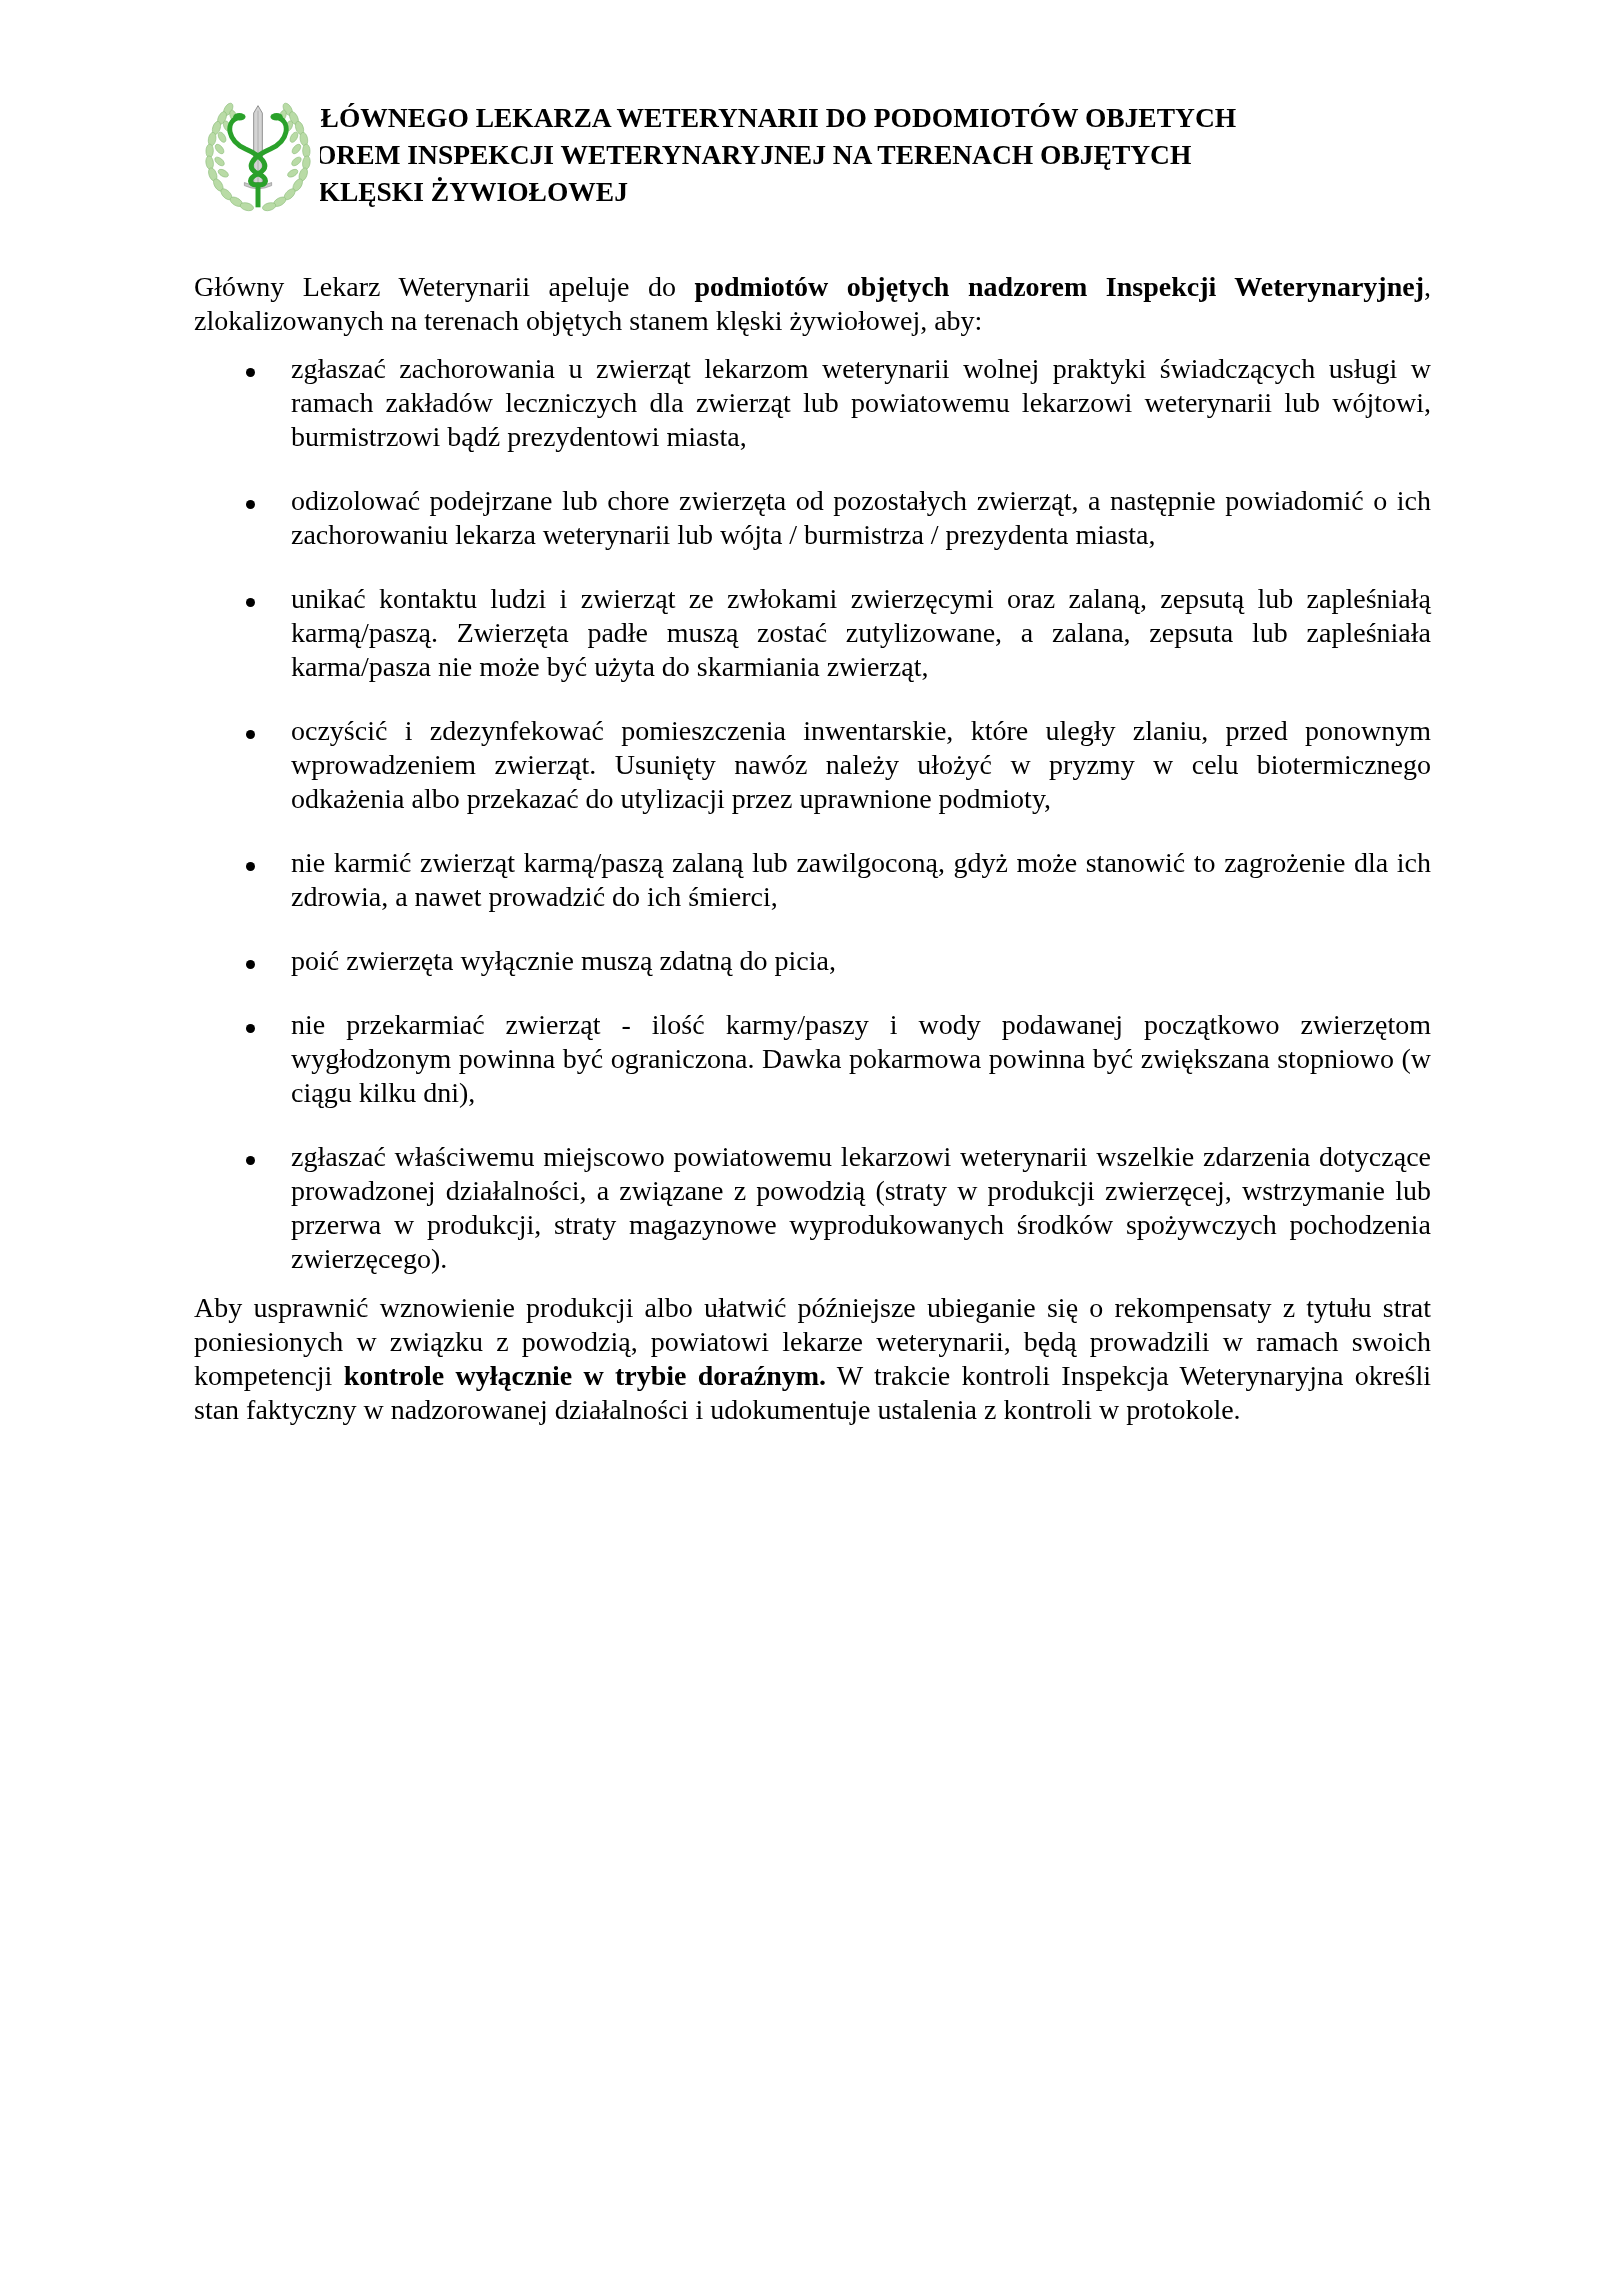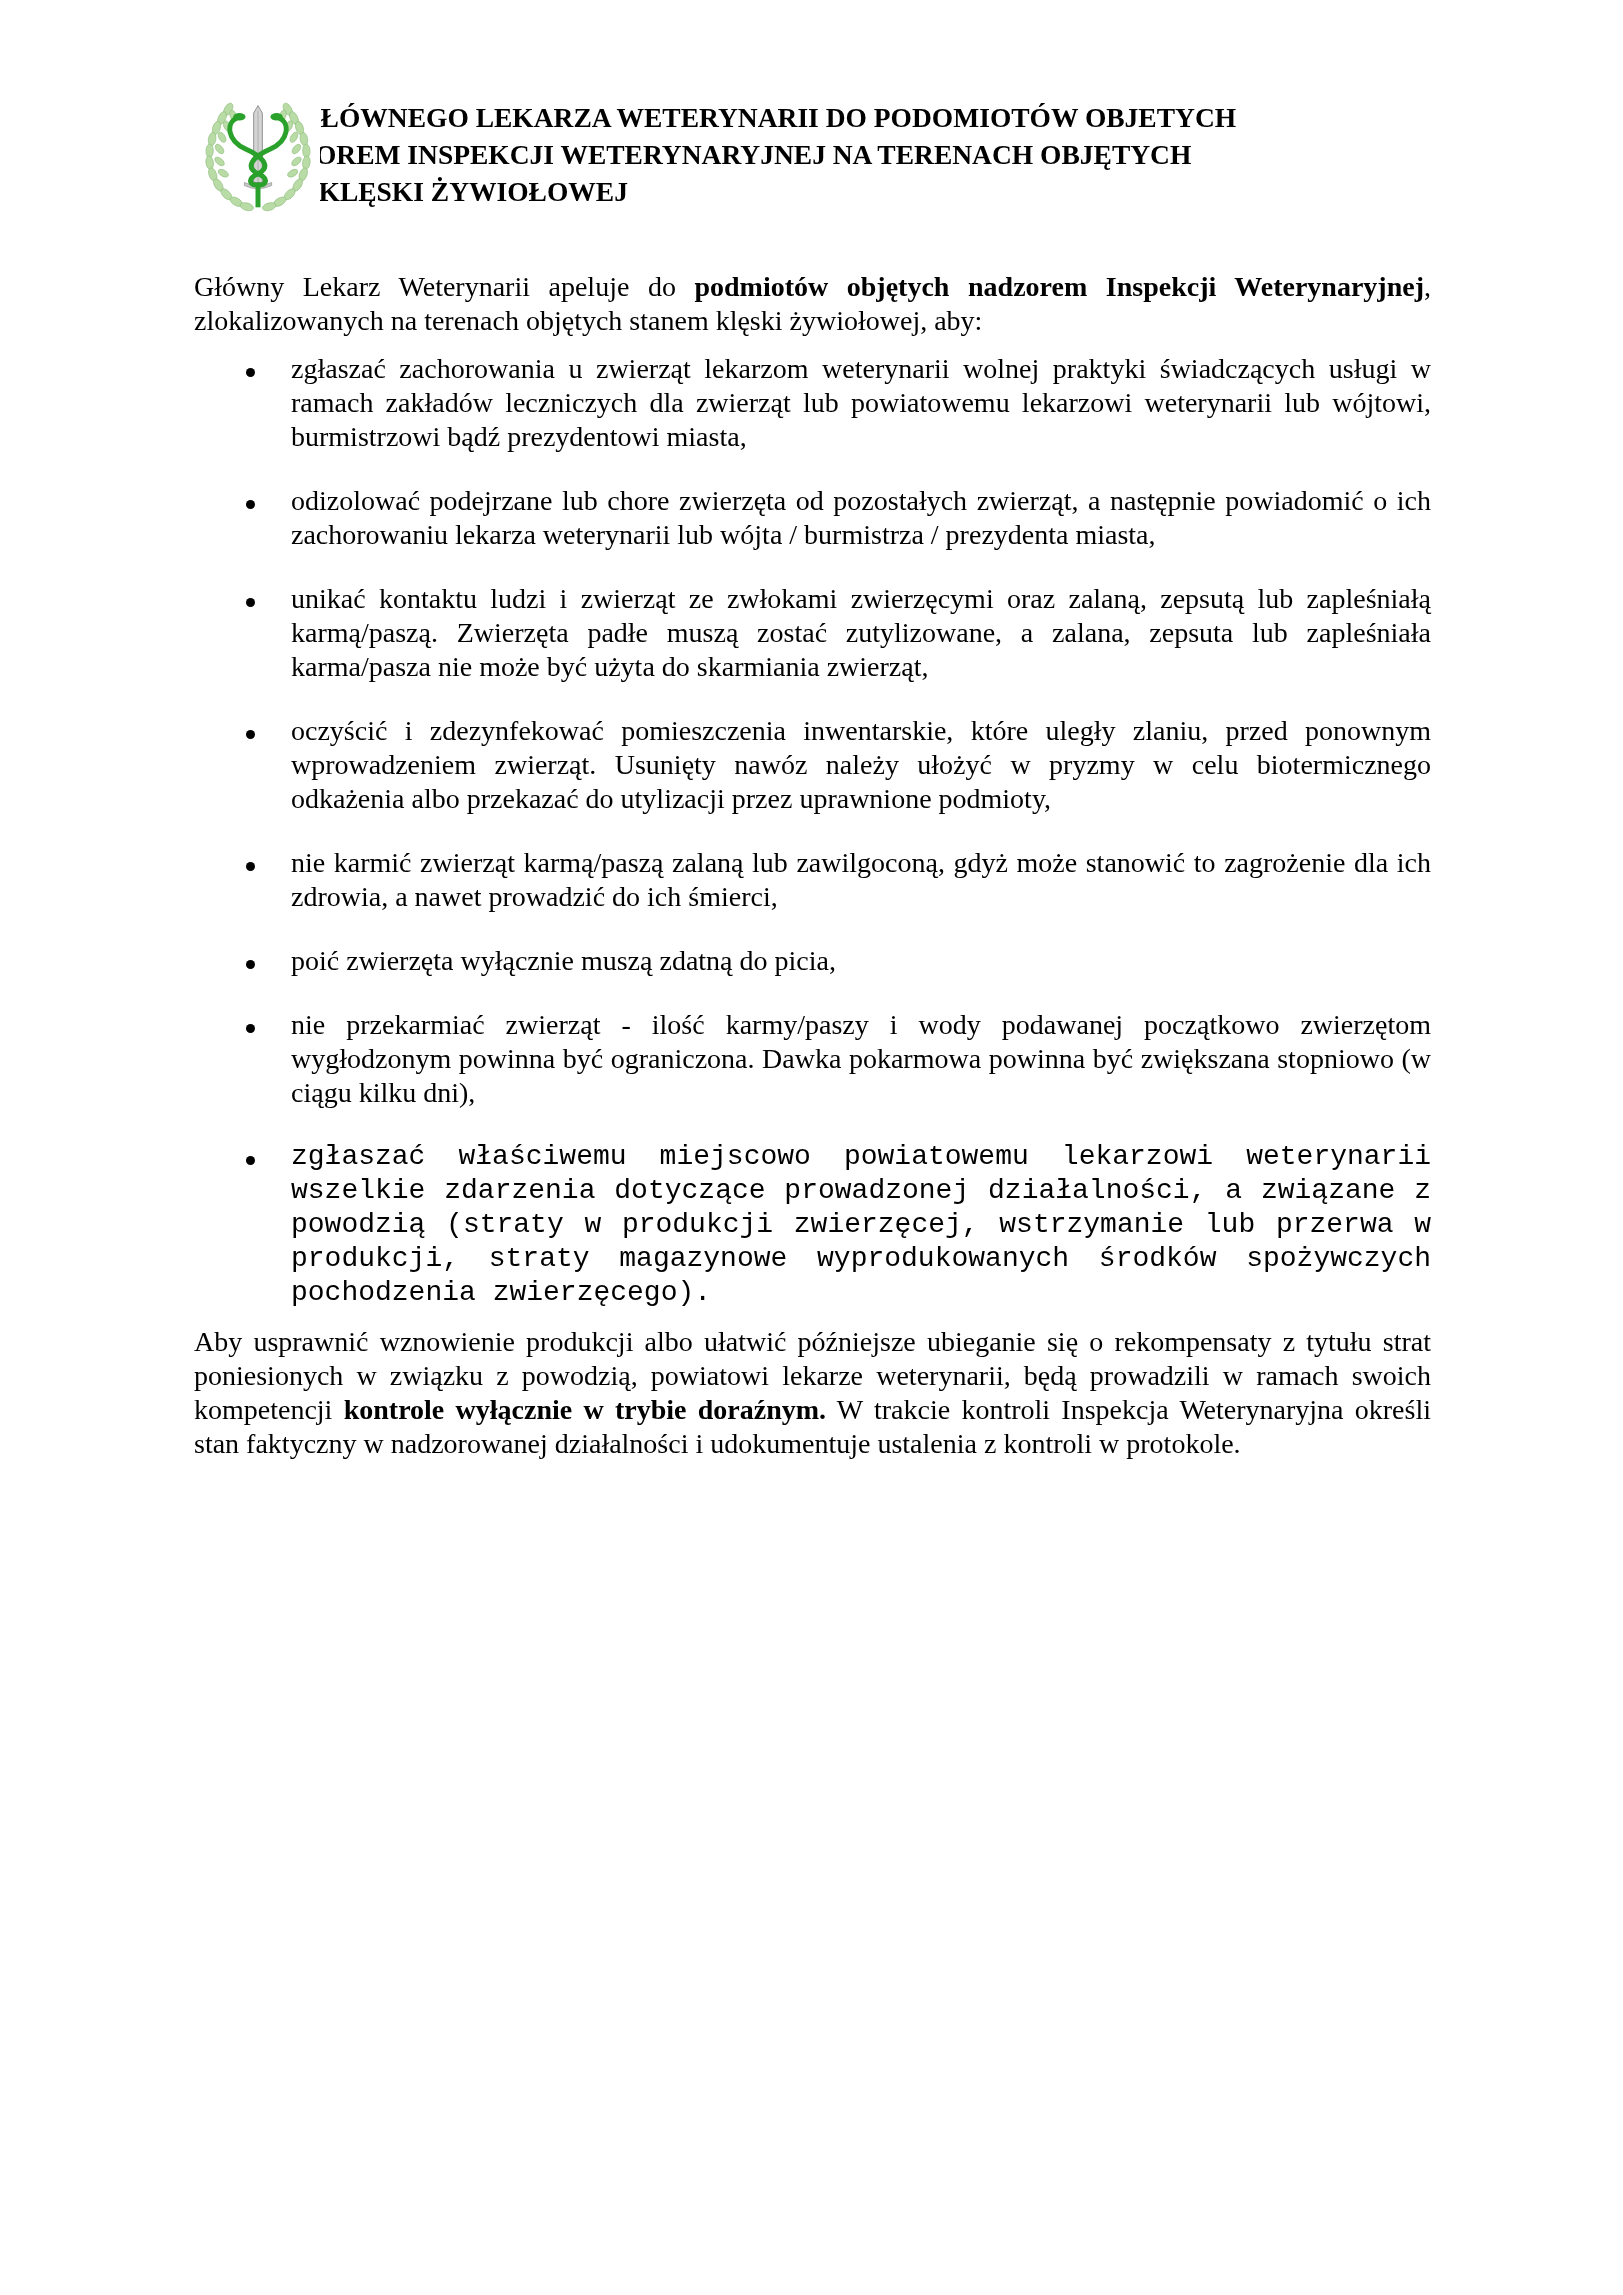--- a/index.html
+++ b/index.html
@@ -15,21 +15,21 @@
   .title .tl1 { text-align: left; padding-left: 5.2px; }
   .title .tl2 { text-align: left; padding-left: 2.6px; }
   .title .tl3 { text-align: left; margin-left: -98px; }
 
   .body { position: absolute; left: 194px; top: 270px; width: 1237px;
           font-size: 28px; line-height: 34px; text-align: justify; }
   .body p { margin: 0; }
   .intro { margin-bottom: 14.4px !important; }
   ul.items { list-style: none; margin: 0 0 14.4px 0; padding: 0; }
   ul.items li { position: relative; padding-left: 97px; margin-bottom: 30px; text-align: justify; }
-  ul.items li:last-child { margin-bottom: 0; font-family: Liberation Mono, monospace; }
+  ul.items li:last-child { margin-bottom: 0; }
   .dot { position: absolute; left: 52px; top: 15.7px; width: 9.2px; height: 9.2px; border-radius: 50%; background: #000; }
   b { font-weight: bold; }
 </style>
 </head>
 <body>
 
 <div class="page">
 
   <div class="header">
     <div class="logo">

